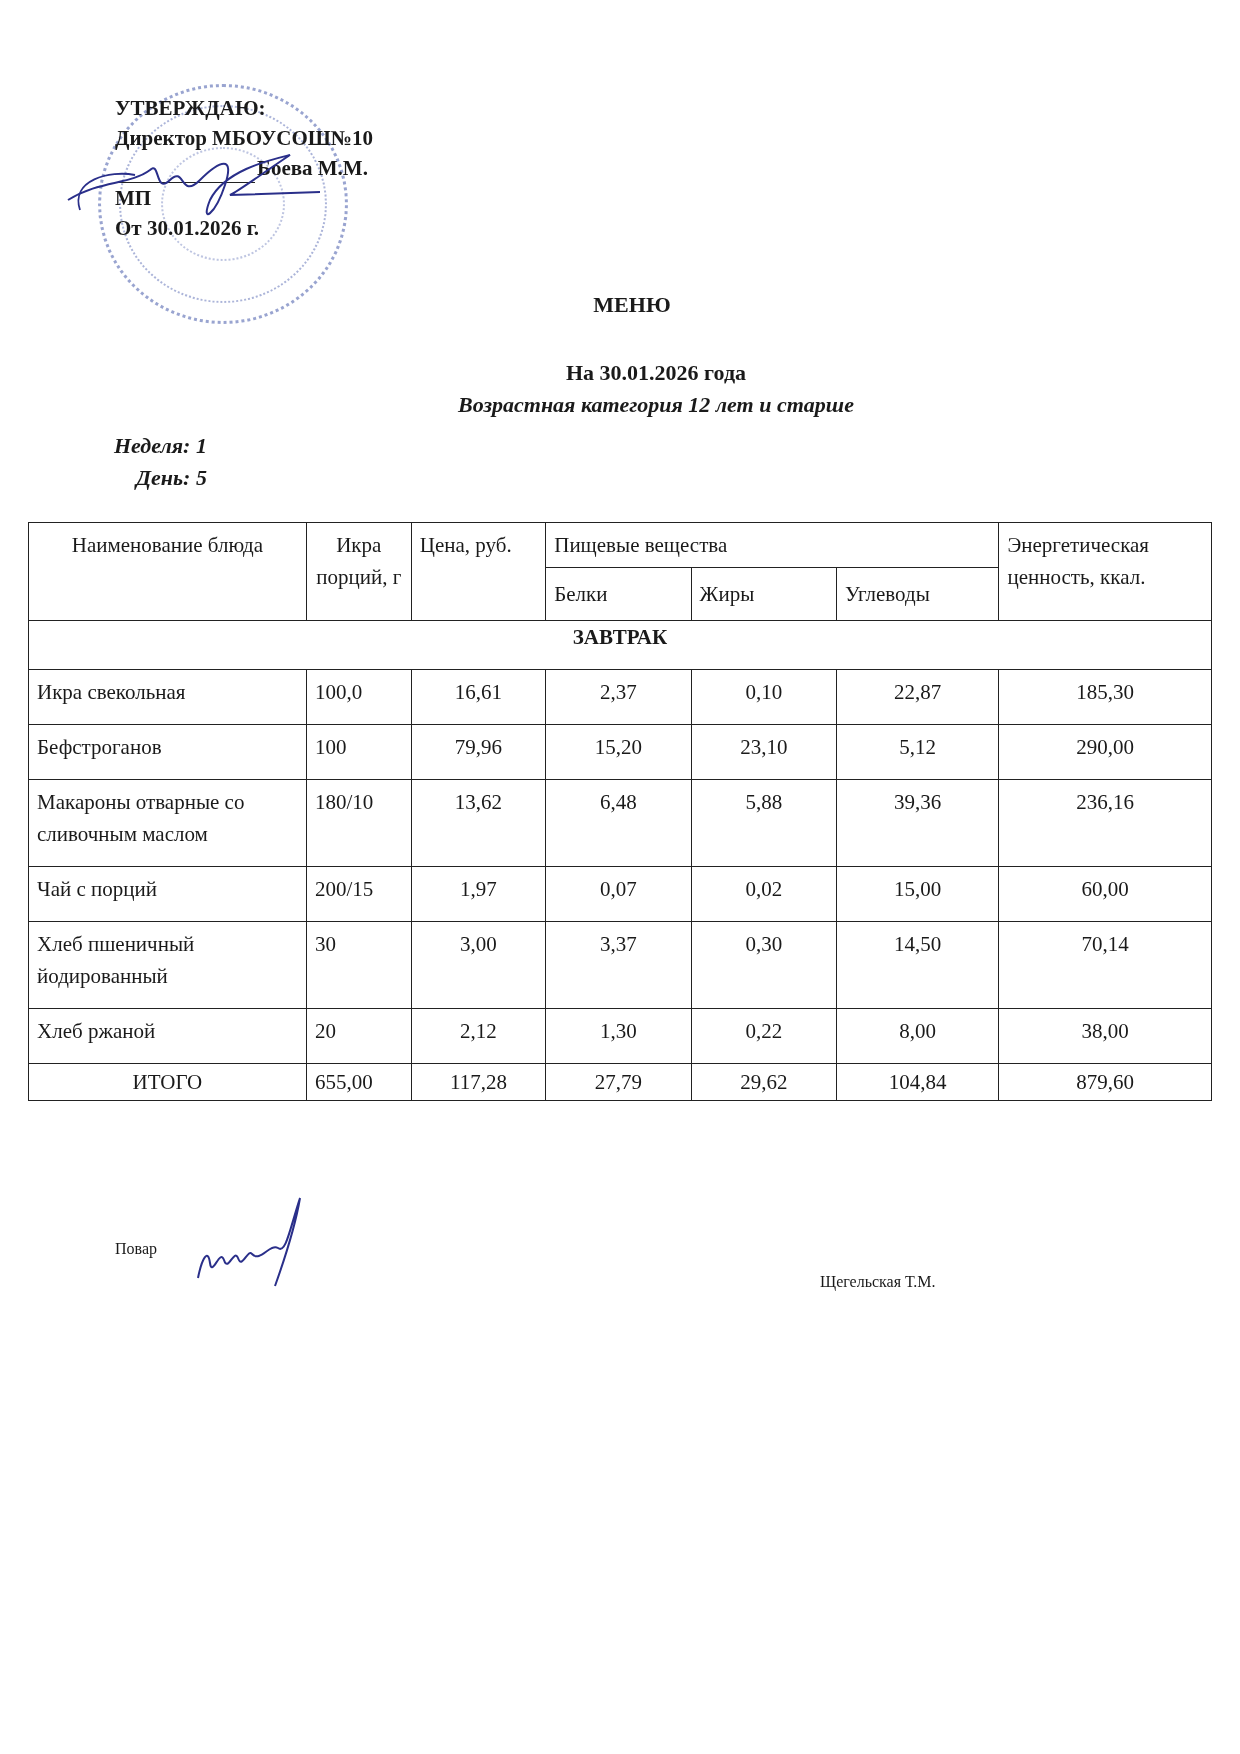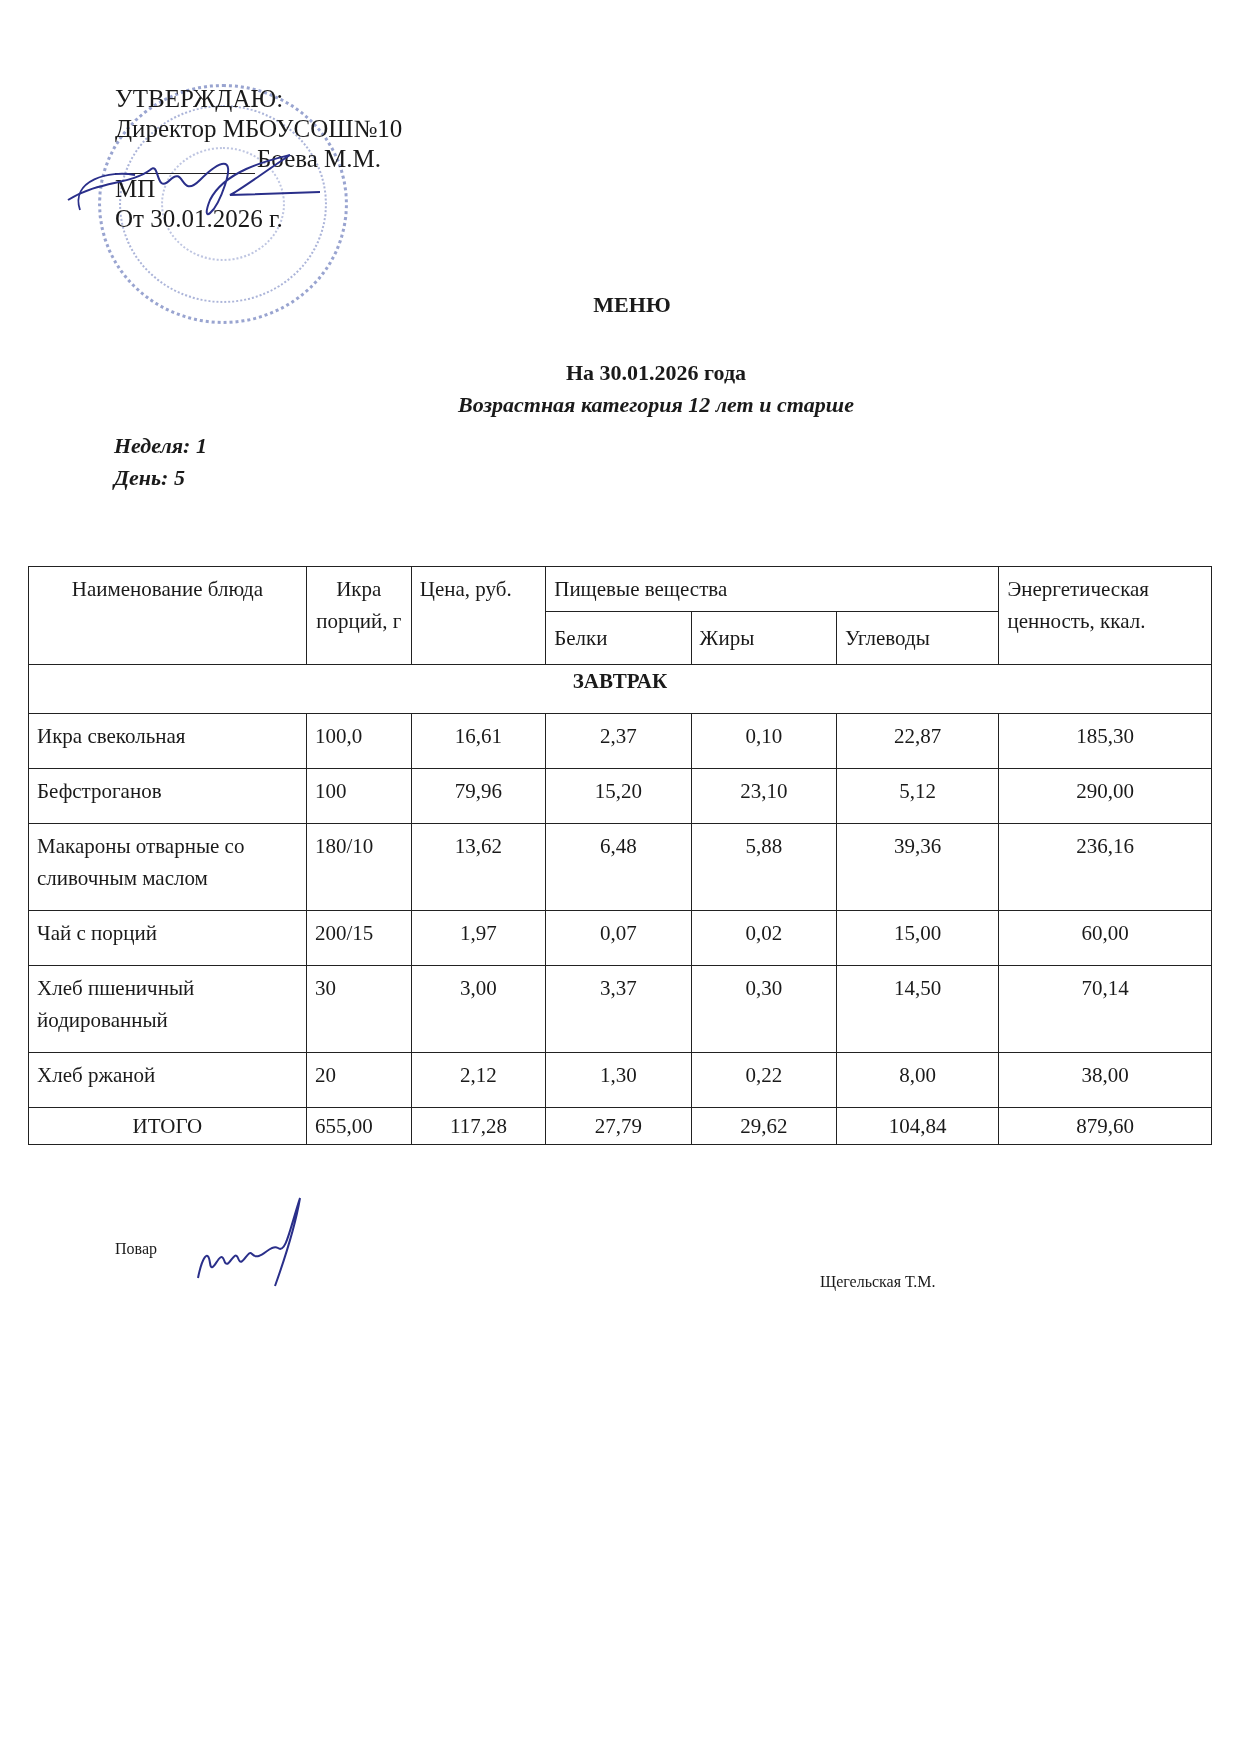--- a/index.html
+++ b/index.html
@@ -2,22 +2,22 @@
 <html><head>
 <meta charset="utf-8">
 <style>
   html, body { margin: 0; padding: 0; background: #ffffff; }
   body {
     width: 1240px; height: 1754px; position: relative; overflow: hidden;
     font-family: "Liberation Serif", "DejaVu Serif", serif;
     color: #1a1a1a;
   }
   .approval {
-    position: absolute; left: 115px; top: 84px;
-    font-size: 25px; line-height: 30px;
+    position: absolute; left: 115px; top: 93px;
+    font-size: 21px; line-height: 30px; font-weight: bold;
   }
   .approval .sig-line {
     display: inline-block; width: 140px; border-bottom: 1px solid #222;
     vertical-align: bottom; margin-right: 2px;
   }
   .stamp {
     position: absolute; left: 98px; top: 84px; width: 250px; height: 240px;
     border-radius: 50%;
     border: 3px dotted rgba(70, 90, 170, 0.55);
     box-sizing: border-box;
@@ -36,25 +36,25 @@
     font-weight: bold; font-size: 22px;
   }
   .title.menu { top: 292px; left: 12px; }
   .title.date { top: 360px; left: 36px; }
   .subtitle {
     position: absolute; top: 392px; left: 36px; width: 1240px; text-align: center;
     font-style: italic; font-weight: bold; font-size: 22px;
   }
   .meta {
     position: absolute; left: 114px; top: 430px;
-    font-style: italic; font-weight: bold; font-size: 22px; line-height: 32px;
+    font-style: italic; font-weight: bold; font-size: 22px; line-height: 32px; text-align: right;
   }
   table.menu {
     position: absolute; left: 28px; top: 522px; width: 1184px;
-    border-collapse: collapse; font-size: 21px; margin-top: 44px;
+    border-collapse: collapse; font-size: 21px;
   }
   table.menu td, table.menu th {
     border: 1.5px solid #222; font-weight: normal; vertical-align: top;
     padding: 6px 8px; line-height: 32px;
   }
   table.menu th { text-align: left; }
   .c-name { width: 262px; text-align: left; }
   .c-mass { width: 88px; text-align: left; }
   .c-price { width: 118px; text-align: center; }
   .c-prot { width: 129px; text-align: center; }

